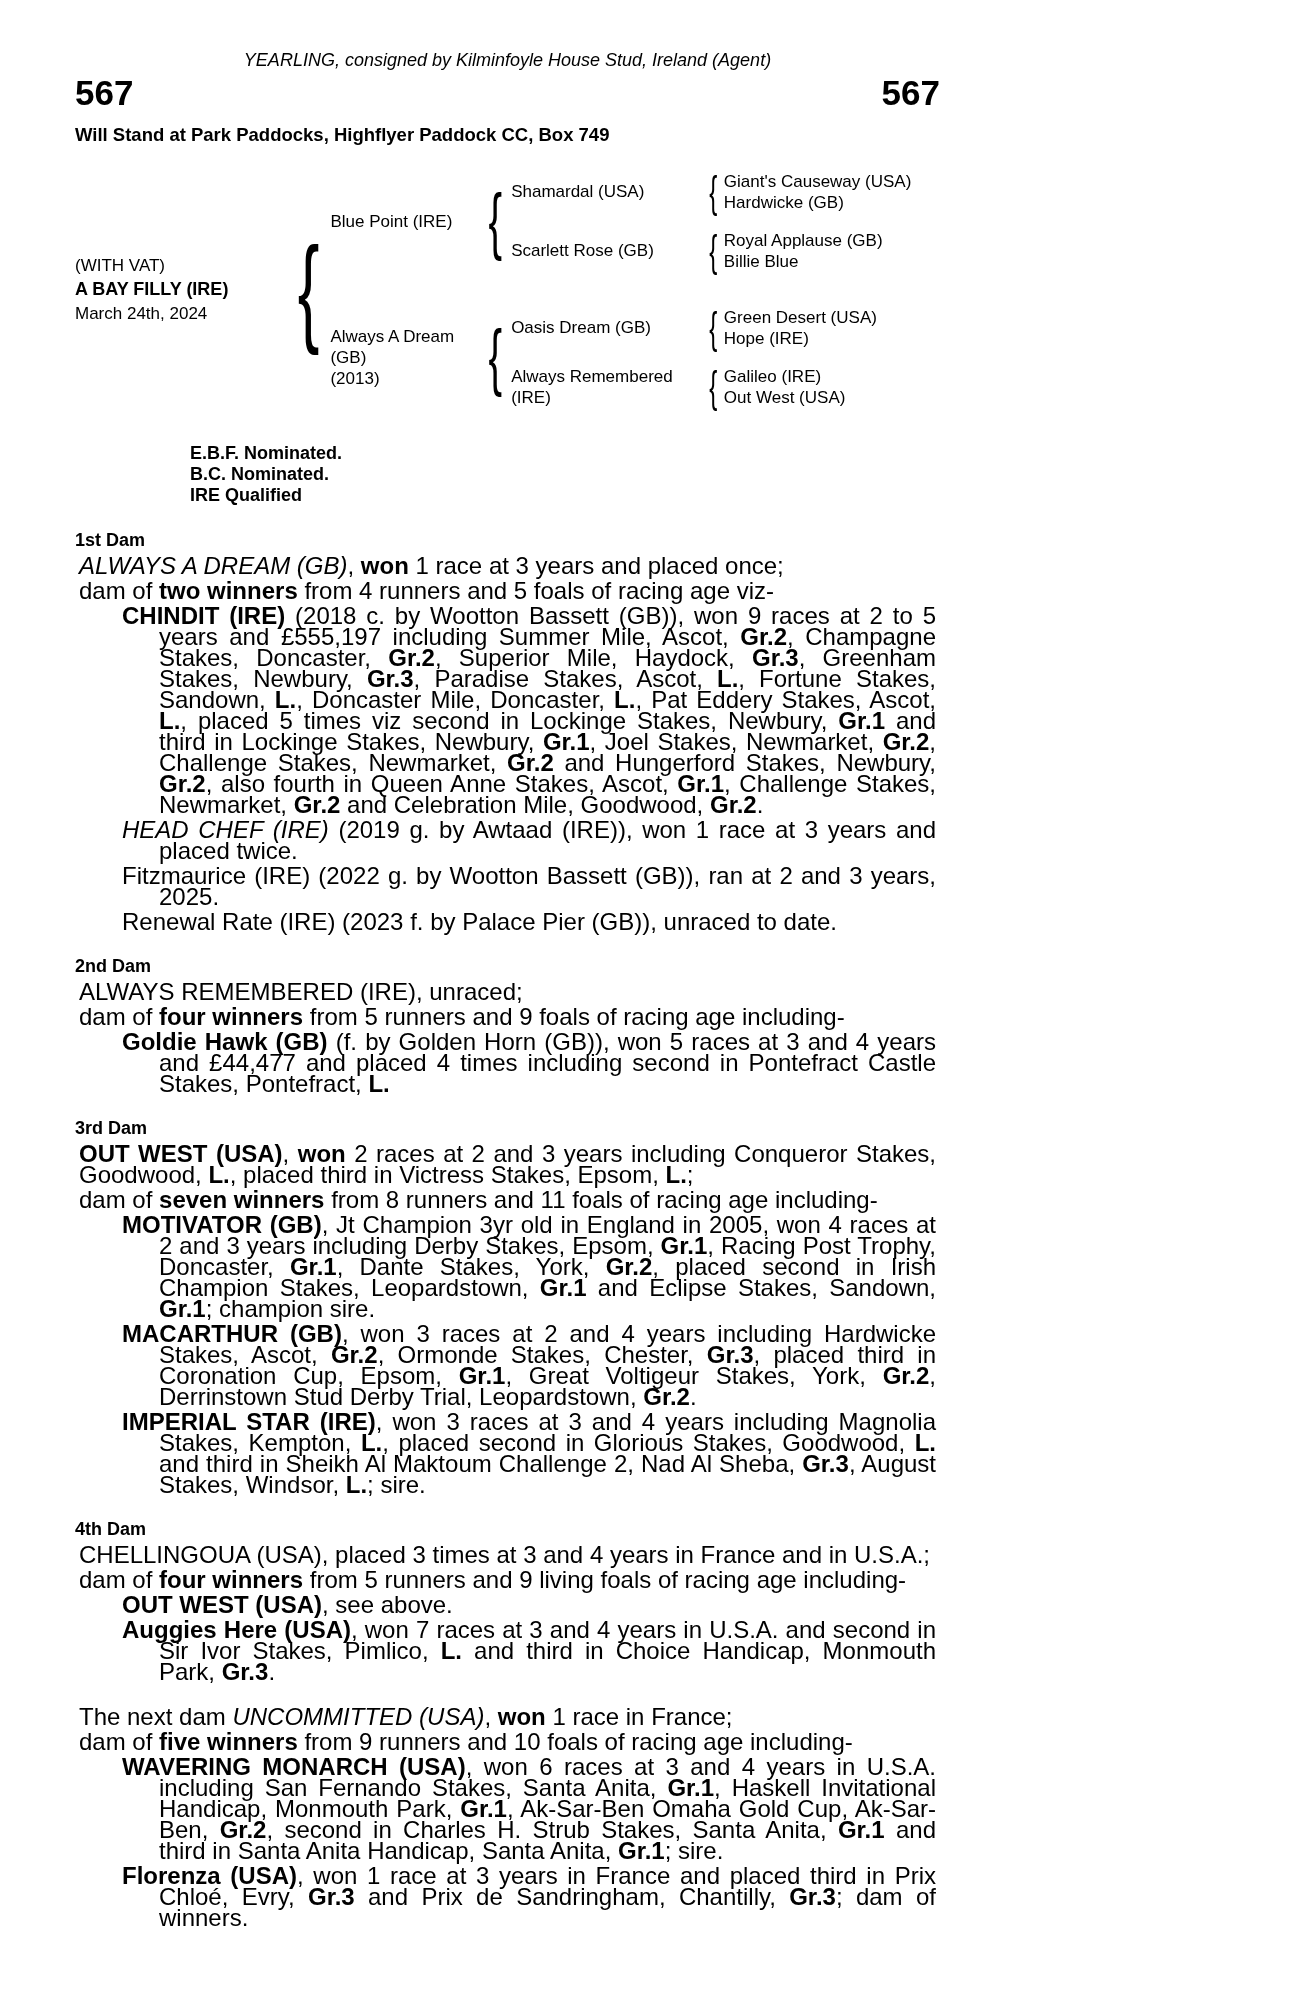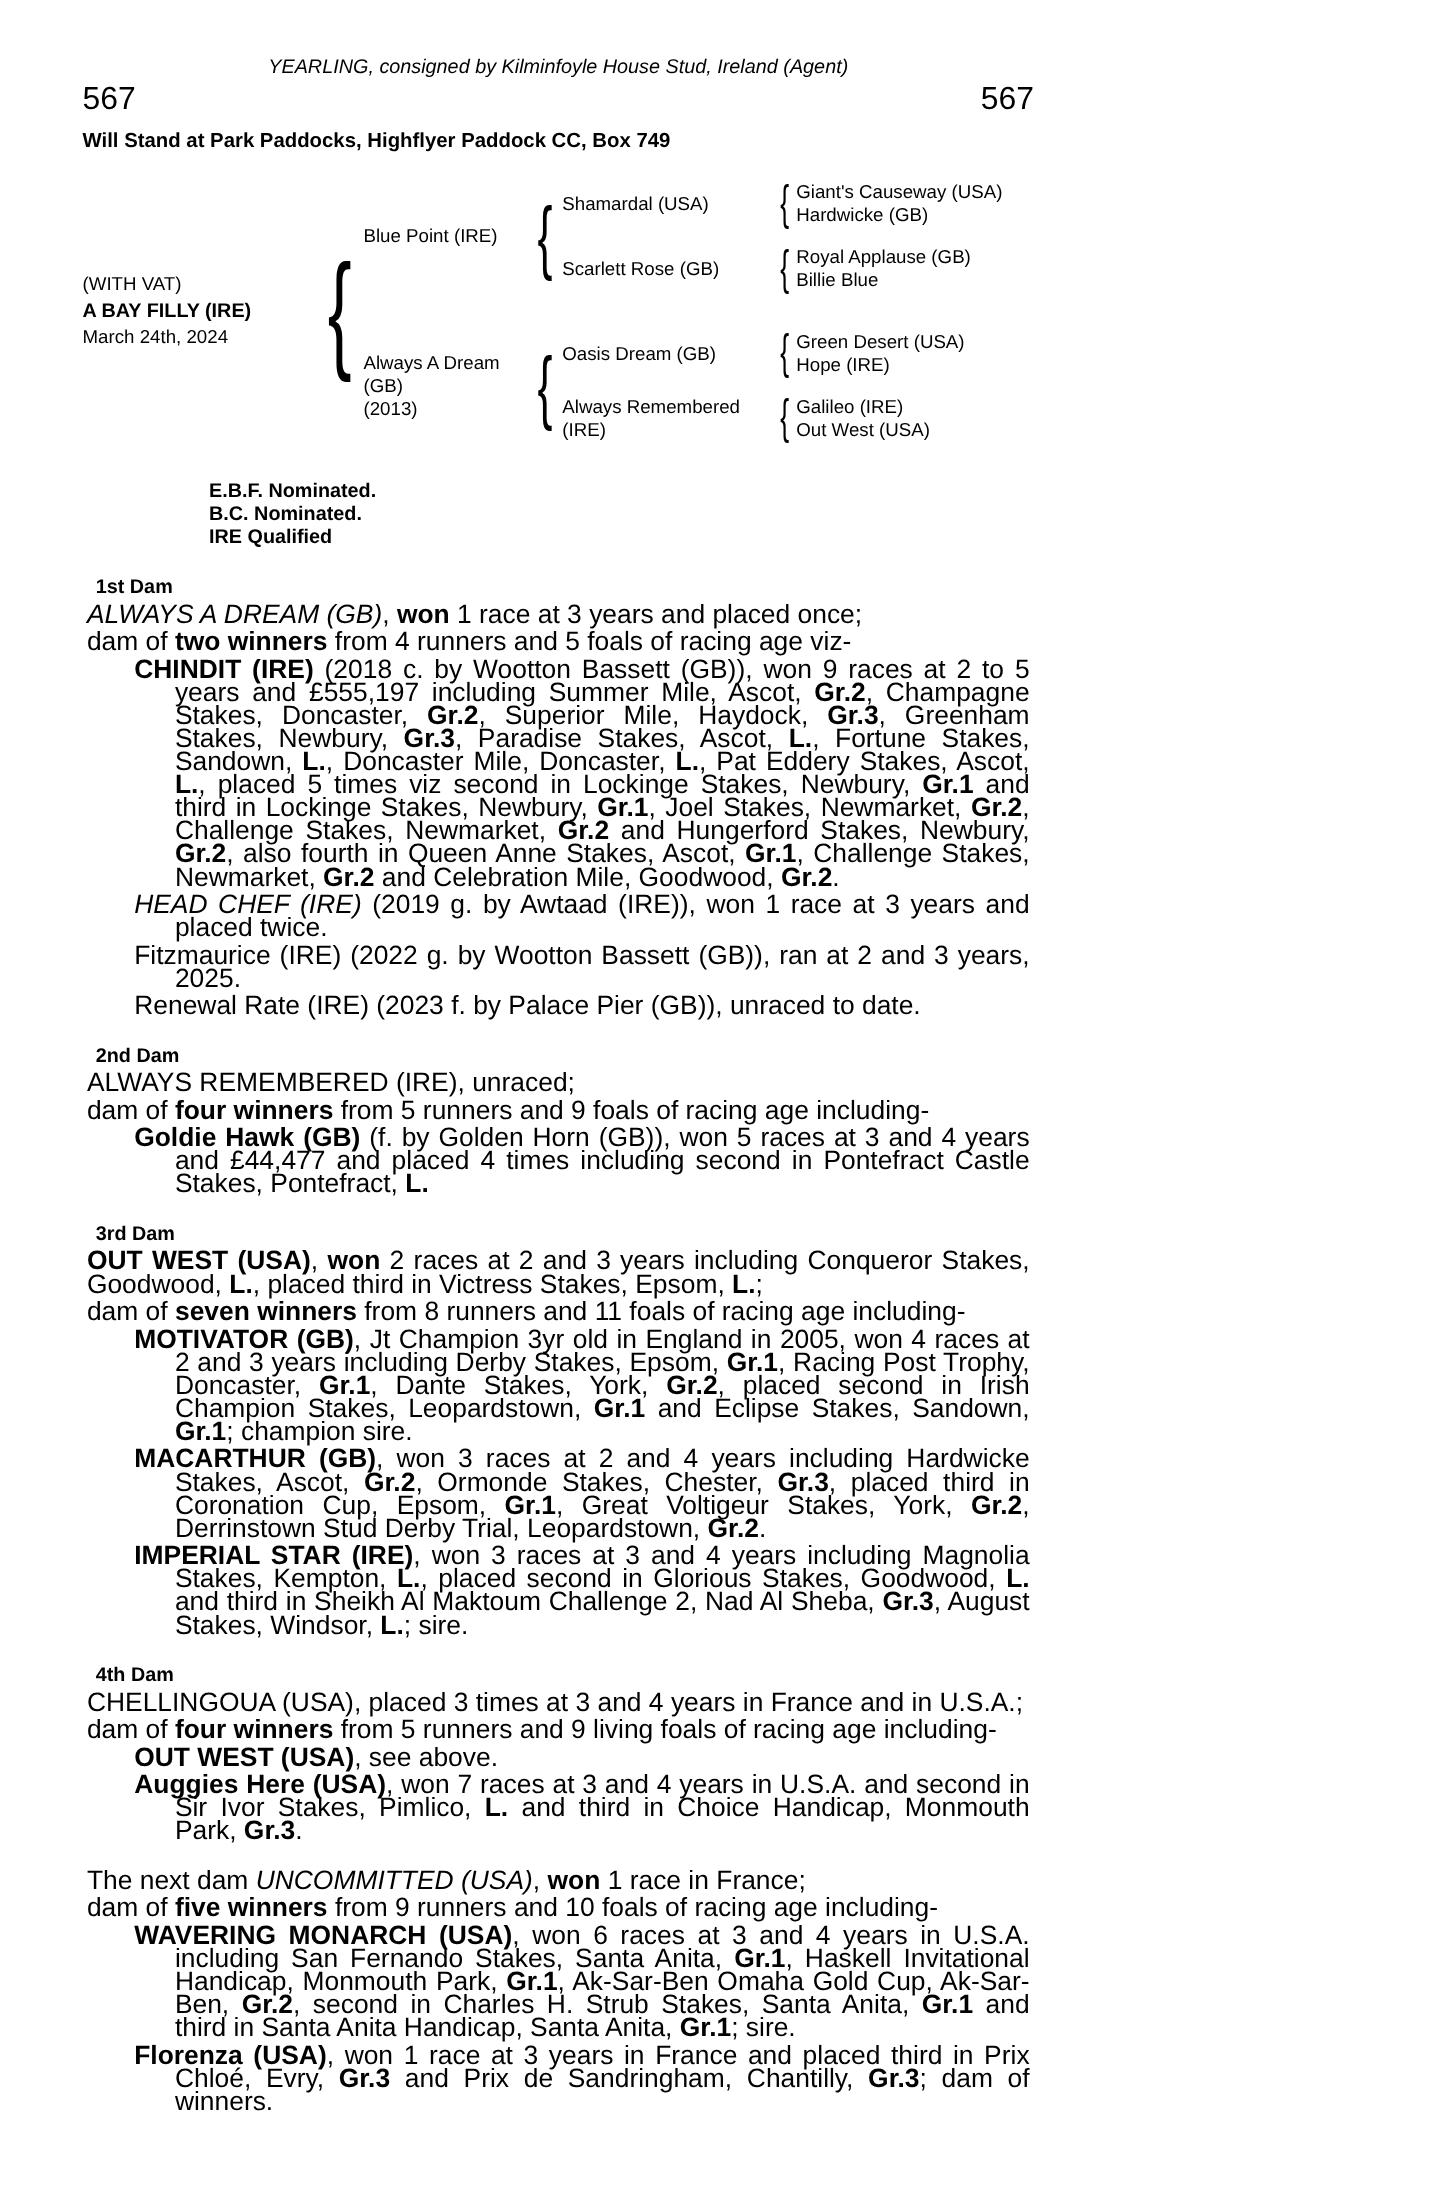--- a/index.html
+++ b/index.html
@@ -4,41 +4,41 @@
 <style>
   html, body { margin:0; padding:0; }
   body {
     width:1315px; height:2000px; background:#ffffff; color:#000;
     font-family:"Liberation Sans", sans-serif;
   }
   .page { padding:50px 375px 0 75px; box-sizing:border-box; width:1315px; height:1548px; }
 
   .consignor { font-style:italic; font-size:18px; text-align:center; }
   .lot-row { display:flex; justify-content:space-between; align-items:baseline;
-             font-size:29px; font-weight:400; line-height:1.05; margin-top:4px; }
+             font-size:35px; font-weight:700; line-height:1.05; margin-top:4px; }
   .stand-line { font-weight:700; font-size:18.5px; margin-top:12px; }
 
   .pedigree { display:flex; align-items:center; margin-top:6px; font-size:17px; line-height:21px; }
   .ped-left { width:212px; flex:0 0 auto; }
   .horse-name { font-weight:700; font-size:18px; margin-top:3px; }
   .foal-date { margin-top:3px; }
   .brace { flex:0 0 auto; line-height:1; transform:scaleX(.55); transform-origin:center; font-weight:400; }
   .b-main { font-size:118px; margin:0 2px; }
   .b-mid  { font-size:74px;  margin:0 3px; }
   .b-small{ font-size:44px;  margin:0 3px; }
   .gen1-row { display:flex; align-items:center; margin:3px 0; }
   .gen1-name { width:150px; flex:0 0 auto; }
   .gen2-row { display:flex; align-items:center; margin:15px 0; }
   .gen2-name { width:192px; flex:0 0 auto; }
 
   .nominations { display:flex; justify-content:space-between; font-weight:700;
                  font-size:18px; margin:16px 0 0 115px; width:628px;flex-direction:column; }
 
   .dam-section { margin-top:24px; }
-  .sec-heading { font-size:18px; font-weight:700; margin:0 0 1px 12px; }
+  .sec-heading { font-size:18px; font-weight:700; margin:0 0 1px 0; }
   .para { font-size:24px; line-height:21px; text-align:justify; margin:4px; }
   .para.i1 { padding-left:80px; text-indent:-37px; }
   .seg-b { font-weight:700; }
   .seg-i { font-style:italic; }
 </style>
 </head>
 <body>
 
 <div class="page">
 

